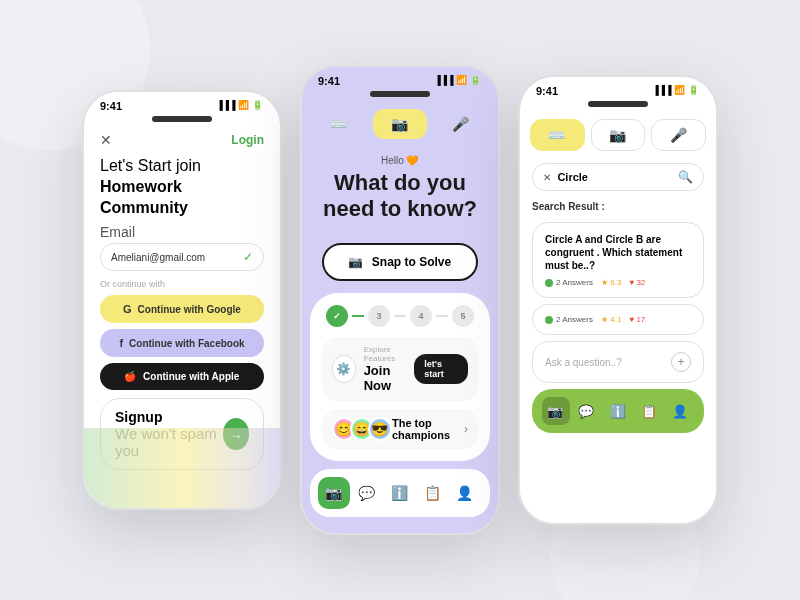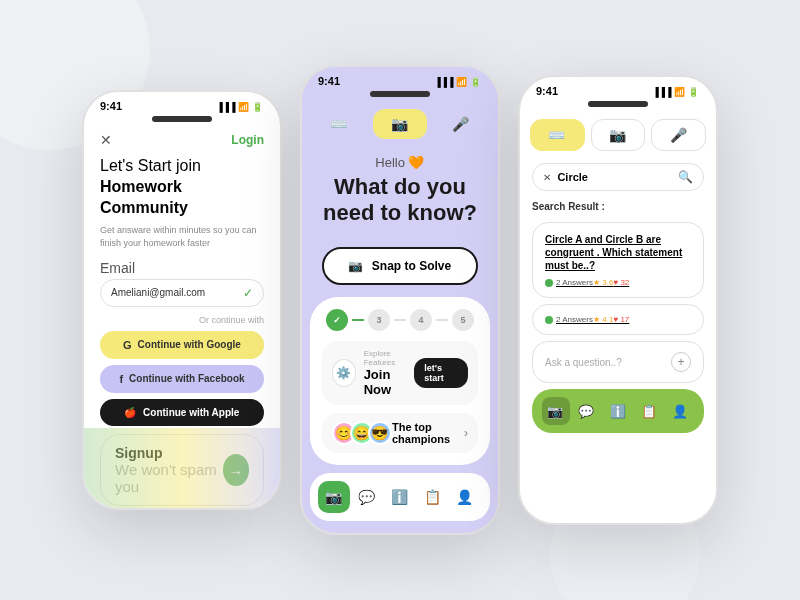--- a/index.html
+++ b/index.html
@@ -50,21 +50,21 @@
     }
 
     .phone-1 { width: 200px; height: 420px; }
     .phone-2 { width: 200px; height: 470px; }
     .phone-3 { width: 200px; height: 450px; }
 
     
     .status-bar {
       display: flex;
       justify-content: space-between;
-      align-items: flex-end;
+      align-items: flex-start;
       padding: 8px 16px 4px;
       font-size: 10px;
       font-weight: 600;
     }
     .status-bar .time { font-size: 11px; font-weight: 700; }
     .status-icons { display: flex; gap: 3px; align-items: center; font-size: 9px; }
 
     
     .notch {
       width: 60px; height: 6px;
@@ -94,21 +94,21 @@
       border-radius: 20px;
       padding: 6px 10px;
       margin-bottom: 8px;
       font-size: 10px;
       color: #333;
       justify-content: space-between;
     }
     .check-icon { color: #4caf50; font-size: 12px; }
 
     .divider-text {
-      text-align: right;
+      text-align: left;
       font-size: 9px;
       color: #aaa;
       margin: 6px 0;
     }
 
     .btn-social {
       display: flex;
       align-items: center;
       justify-content: center;
       gap: 6px;
@@ -169,21 +169,21 @@
       display: flex;
       align-items: center;
       justify-content: center;
       font-size: 14px;
       cursor: pointer;
     }
     .phone2-tab.active { background: #f5e97a; }
     .phone2-tab.inactive { background: transparent; }
 
     .phone2-hello { text-align: center; padding: 10px 16px 8px; }
-    .phone2-hello-text { font-size: 13px; color: #555; margin-bottom: 4px; }
+    .phone2-hello-text { font-size: 10px; color: #555; margin-bottom: 4px; }
     .phone2-main-q { font-size: 22px; font-weight: 900; color: #1a1a1a; line-height: 1.2; text-align: center; }
 
     .snap-btn {
       display: flex;
       align-items: center;
       justify-content: center;
       gap: 8px;
       border: 2px solid #1a1a1a;
       border-radius: 24px;
       padding: 10px 20px;
@@ -327,26 +327,26 @@
       color: #333;
       font-weight: 600;
       padding: 4px 12px;
     }
 
     .result-card {
       border: 1.5px solid #e0e0e0;
       border-radius: 16px;
       padding: 10px 12px;
       margin: 6px 12px;
-      text-decoration: underline;
     }
     .result-question { font-size: 10px; font-weight: 600; margin-bottom: 6px; line-height: 1.3; }
     .result-meta {
       display: flex;
       align-items: center;
+      gap: 8px;
     }
     .answers-badge {
       display: flex; align-items: center; gap: 3px;
       font-size: 8px; color: #555;
     }
     .answers-dot { width: 8px; height: 8px; border-radius: 50%; background: #4caf50; }
     .star-rating { font-size: 8px; color: #f5a623; }
     .heart-count { font-size: 8px; color: #e74c3c; }
 
     .ask-card {
@@ -405,21 +405,20 @@
     <div class="phone1-header">
       <span class="close-x">✕</span>
       <span class="login-link">Login</span>
     </div>
 
     <div class="phone1-body">
       <div class="phone1-title">
         <span>Let's Start join</span><br>
         <strong>Homework Community</strong>
       </div>
-      <div class="phone1-sub">Get answare within minutes so you can finish your homework faster</div>
 
       <div class="input-label">Email</div>
       <div class="input-row">
         <span>Ameliani@gmail.com</span>
         <span class="check-icon">✓</span>
       </div>
 
       <div class="divider-text">Or continue with</div>
 
       <button class="btn-social btn-google">
@@ -542,21 +541,21 @@
 
     <div class="search-result-label">Search Result :</div>
 
     <div class="result-card">
       <div class="result-question">Circle A and Circle B are congruent . Which statement must be..?</div>
       <div class="result-meta">
         <div class="answers-badge">
           <div class="answers-dot"></div>
           <span>2 Answers</span>
         </div>
-        <span class="star-rating">★ 3.6</span>
+        <span class="star-rating">★ 6.3</span>
         <span class="heart-count">♥ 32</span>
       </div>
     </div>
 
     <div class="result-card">
       <div class="result-meta">
         <div class="answers-badge">
           <div class="answers-dot"></div>
           <span>2 Answers</span>
         </div>

